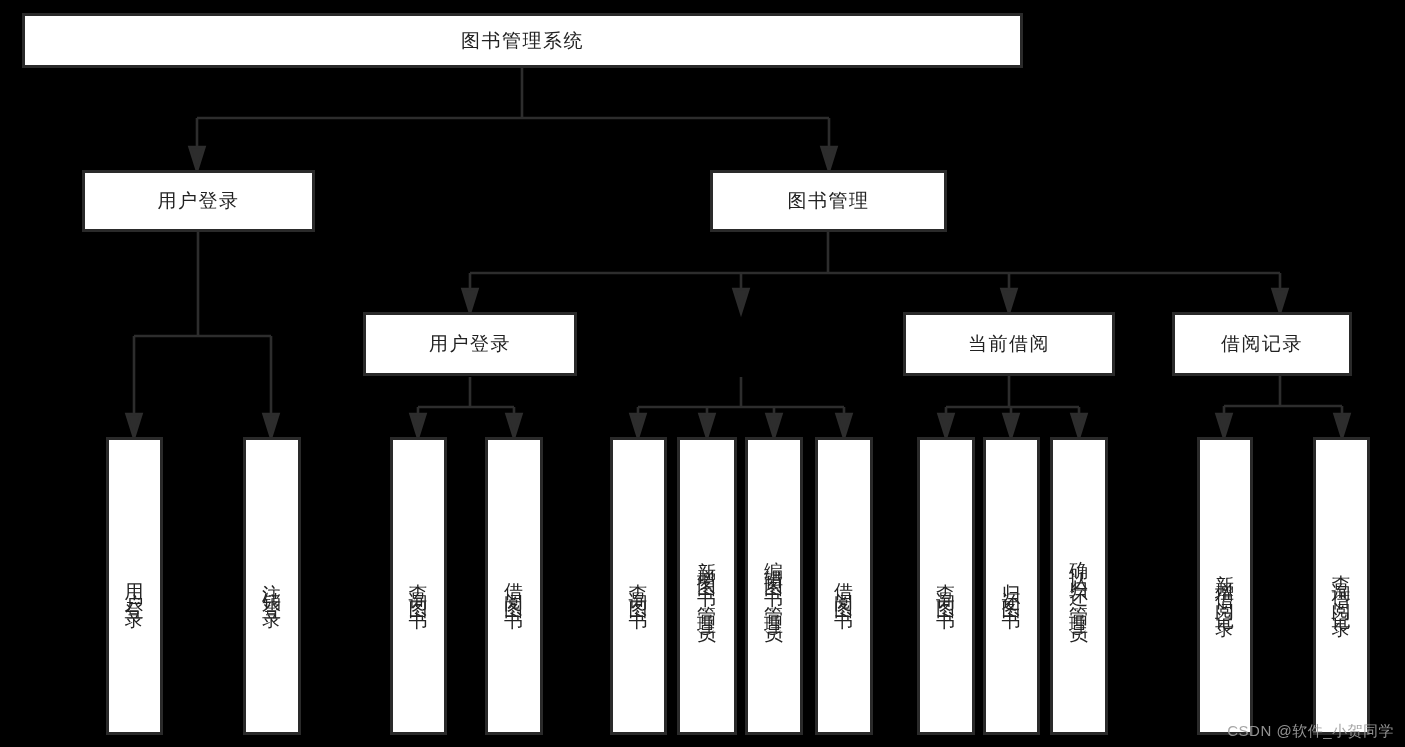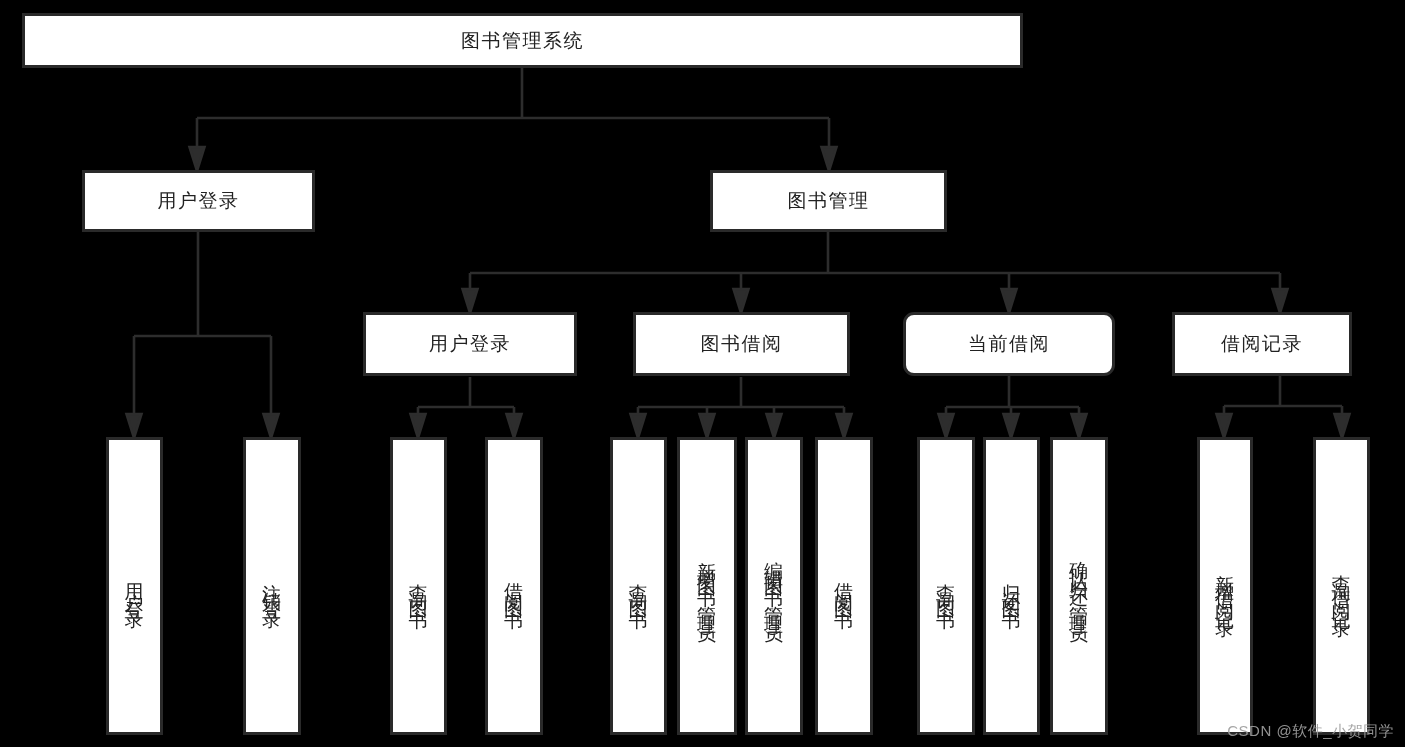--- a/index.html
+++ b/index.html
@@ -104,22 +104,21 @@
       <polygon points="1334.5,414 1349.5,414 1342,438"></polygon>
     </g>
   </svg>
 
   <div class="node node-h" style="left:22px; top:13px; width:1001px; height:55px;">图书管理系统</div>
 
   <div class="node node-h" style="left:82px; top:170px; width:233px; height:62px;">用户登录</div>
   <div class="node node-h" style="left:710px; top:170px; width:237px; height:62px;">图书管理</div>
 
   <div class="node node-h" style="left:363px; top:312px; width:214px; height:64px;">用户登录</div>
-  <div class="node node-h" style="left:633px; top:312px; width:217px; height:64px;">图书借阅</div>
-  <div class="node node-h" style="left:903px; top:312px; width:212px; height:64px;border-radius:11px;">当前借阅</div>
+  <div class="node node-h" style="left:903px; top:312px; width:212px; height:64px;">当前借阅</div>
   <div class="node node-h" style="left:1172px; top:312px; width:180px; height:64px;">借阅记录</div>
 
   <div class="node node-v" style="left:106px; top:437px; width:57px; height:298px;">
     <span>用户登录</span>
   </div>
   <div class="node node-v" style="left:243px; top:437px; width:58px; height:298px;">
     <span>注销登录</span>
   </div>
 
   <div class="node node-v" style="left:390px; top:437px; width:57px; height:298px;">

